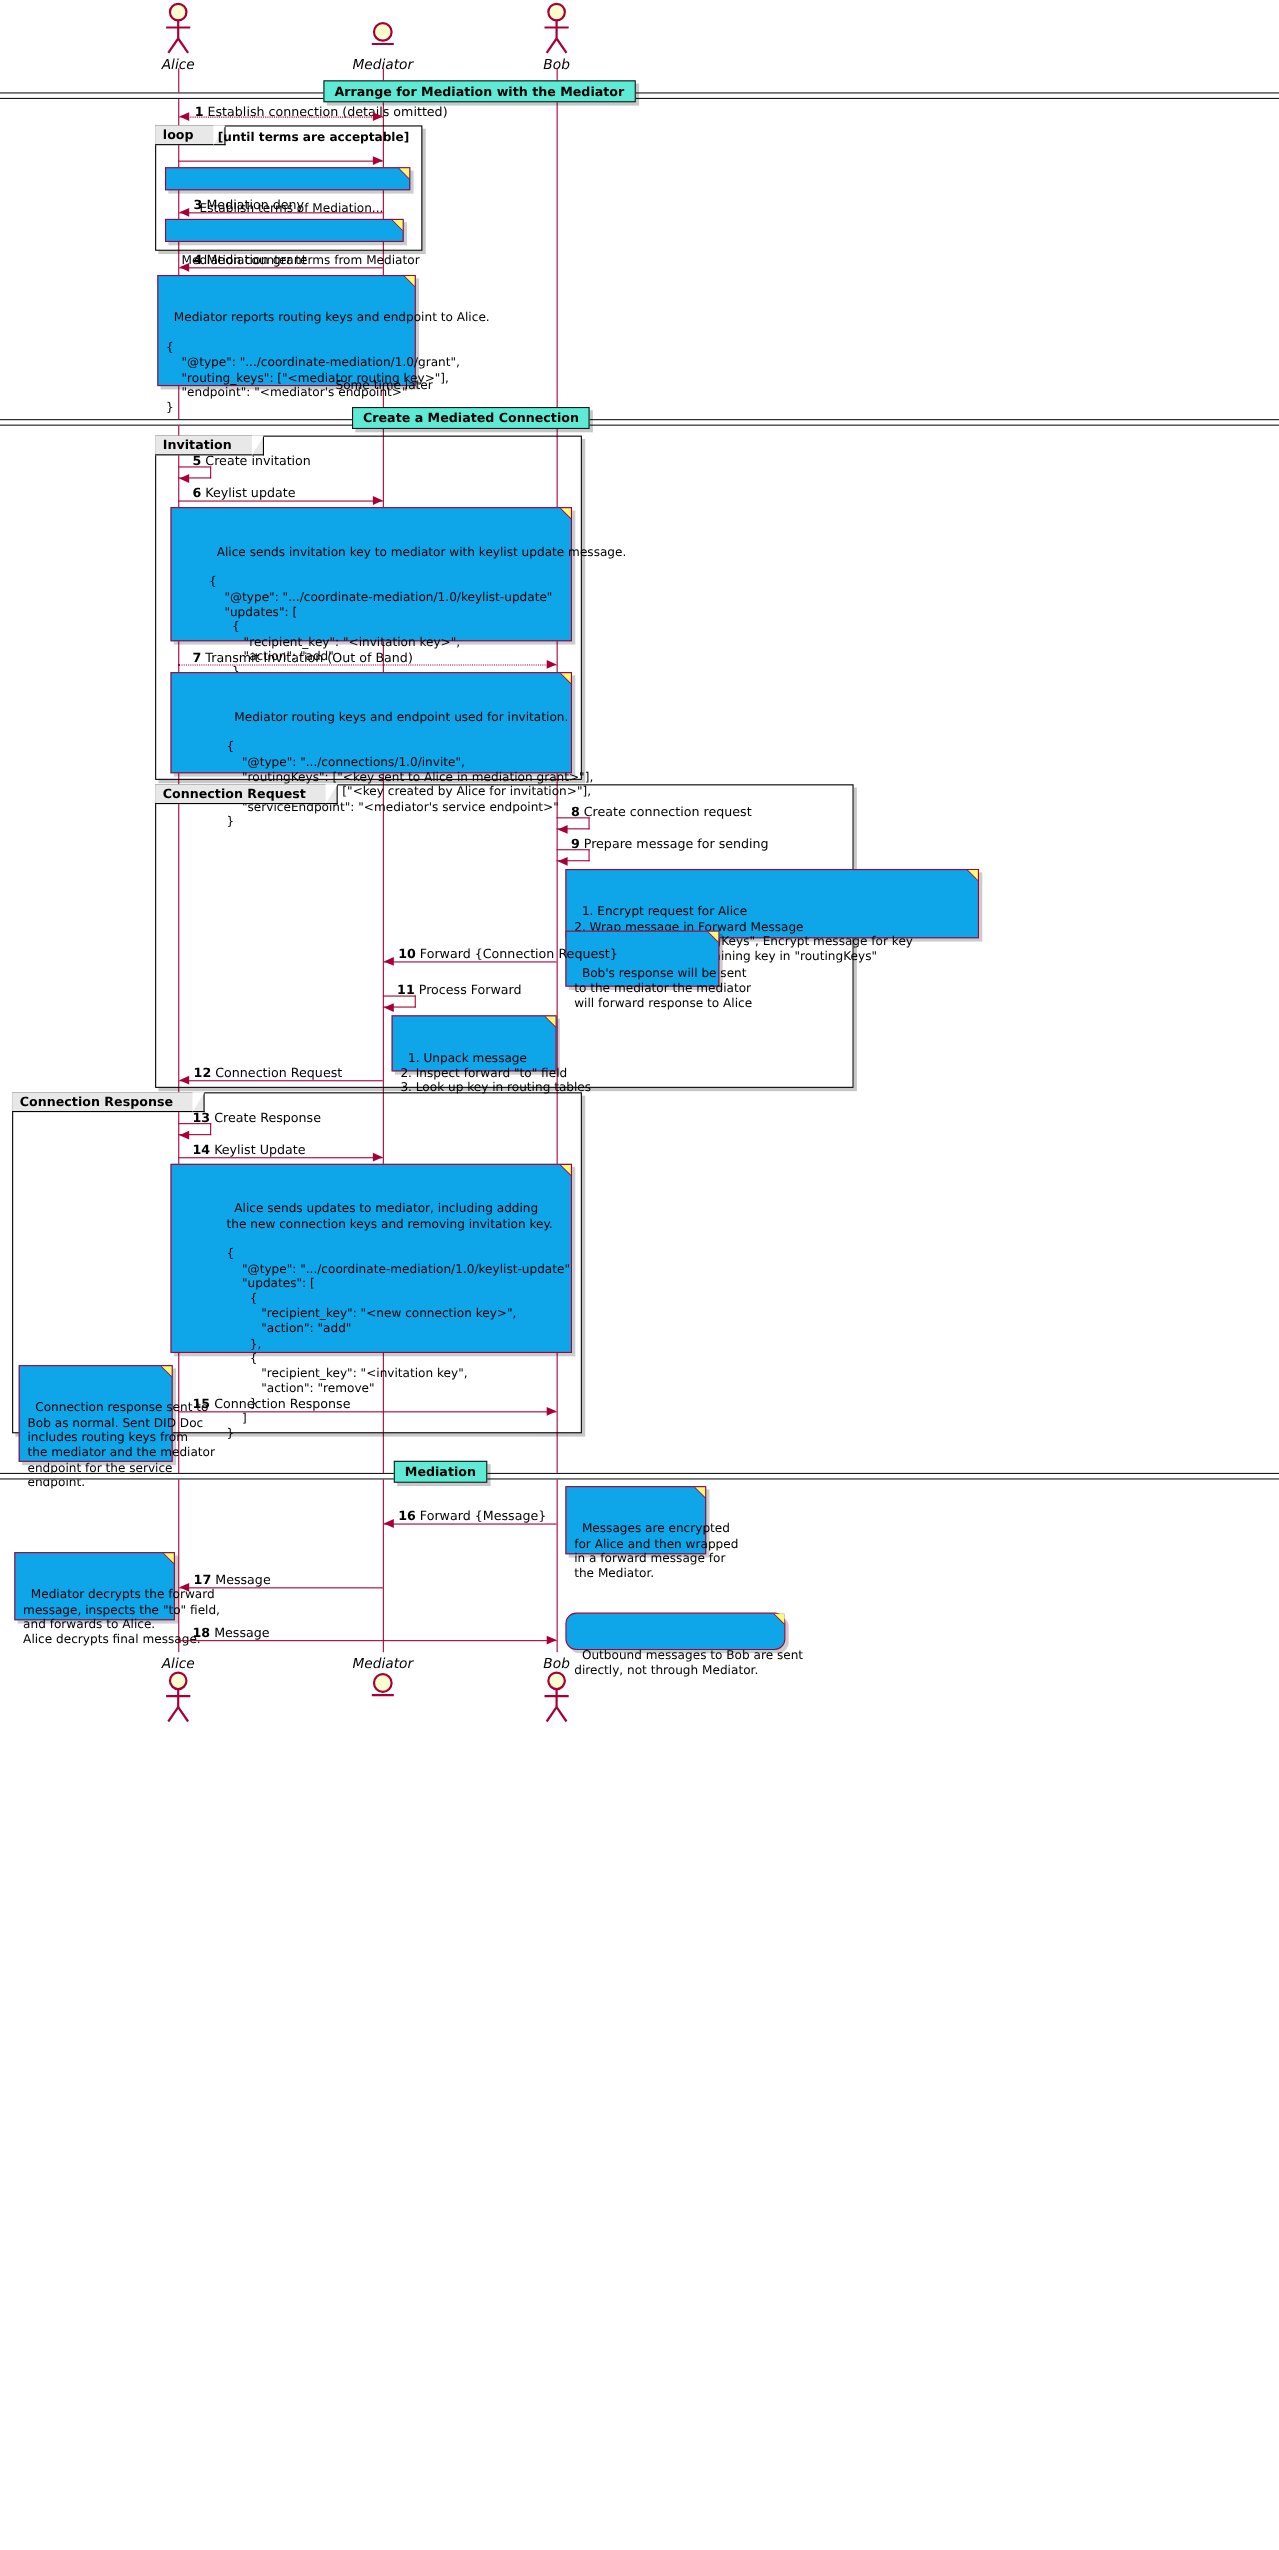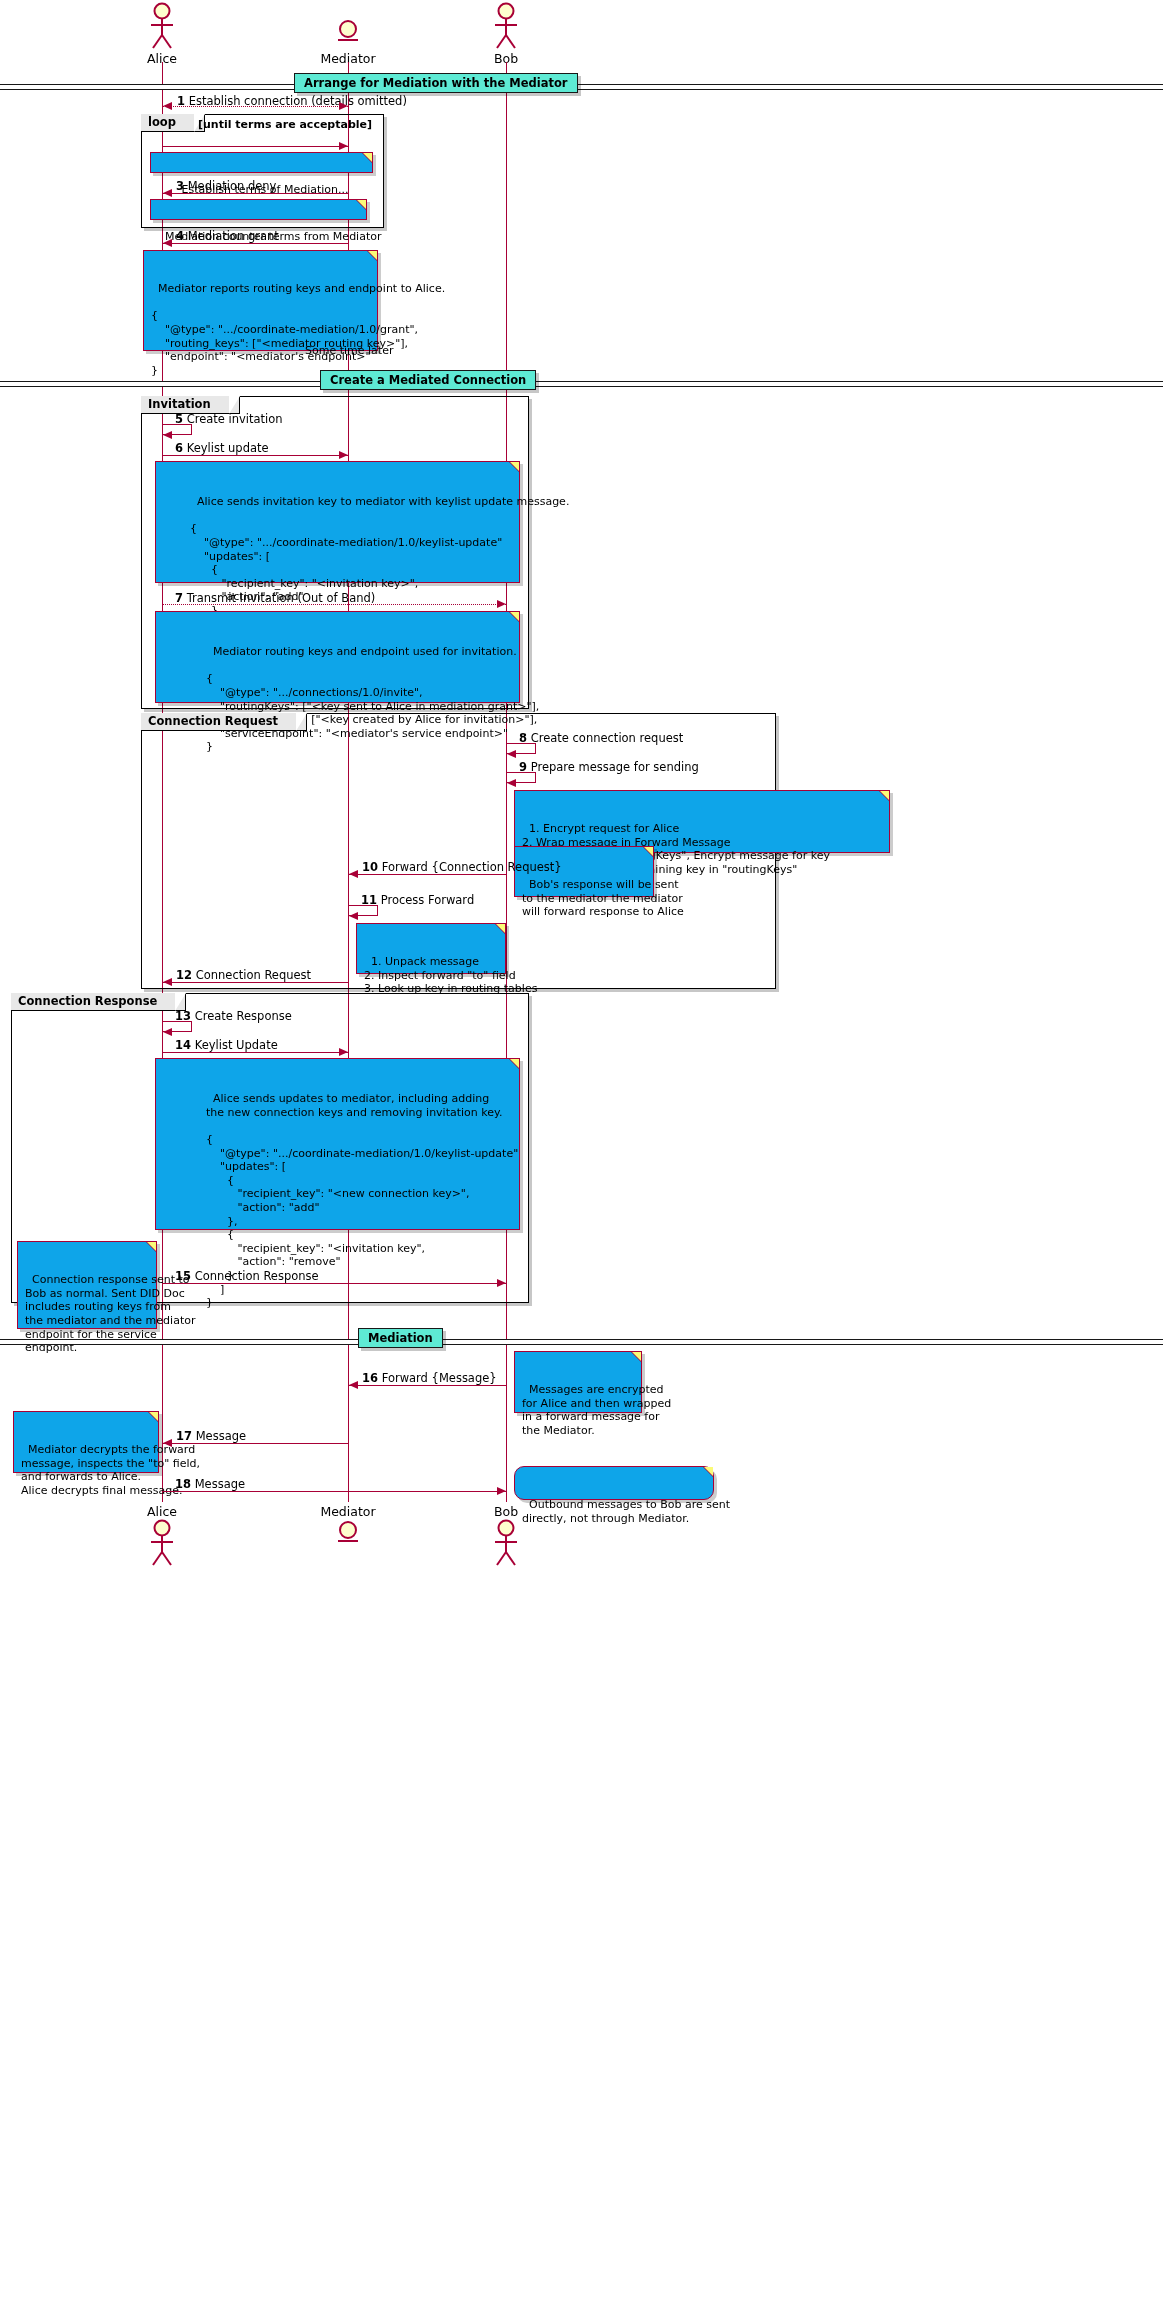--- a/index.html
+++ b/index.html
@@ -5,21 +5,21 @@
   html,body{margin:0;padding:0;background:#fff;}
   body{width:1163px;height:2318px;position:relative;
        font-family:"DejaVu Sans","Liberation Sans",sans-serif;
        font-size:11px;color:#000;overflow:hidden;}
 
   
   .lifeline{position:absolute;width:1px;background:#A80036;}
   .lifeline.dotted{background:none;border-left:1px dotted #A80036;width:0;}
 
   
-  .actor{position:absolute;text-align:center;width:120px;}
+  .actor{position:absolute;text-align:center;width:120px;font-style:italic;}
   .actor svg{display:block;margin:0 auto;}
   .actor .nm{font-size:12.5px;color:#000;margin-top:1px;white-space:nowrap;}
 
   
   .grp{position:absolute;border:1.6px solid #000;background:transparent;
        box-shadow:3px 3px 0 rgba(0,0,0,0.22);box-sizing:border-box;}
   .grp-label{position:absolute;left:0;top:0;background:#E8E8E8;
        border-right:1.6px solid #000;border-bottom:1.6px solid #000;
        font-weight:bold;font-size:11.5px;padding:2px 28px 2px 7px;
        line-height:13px;}

